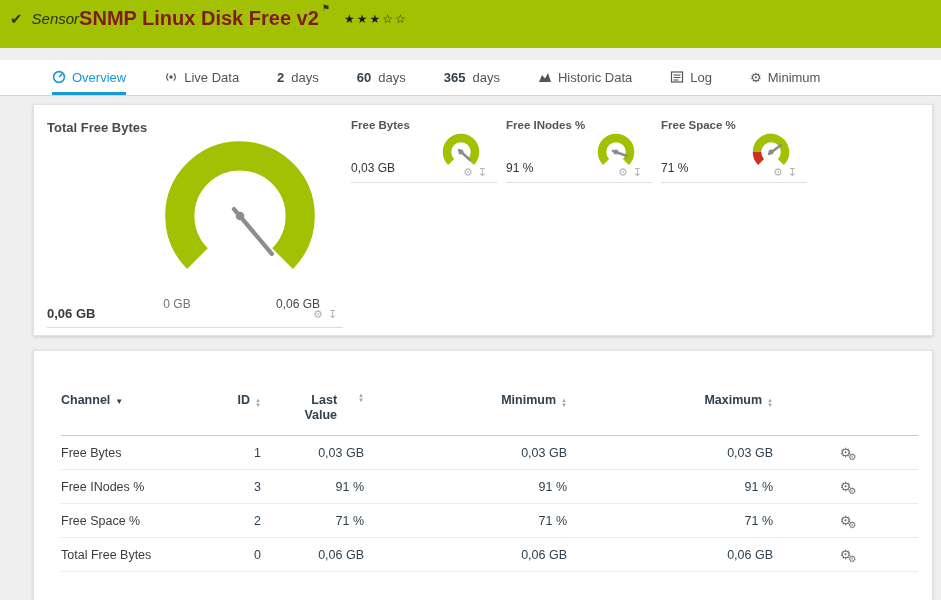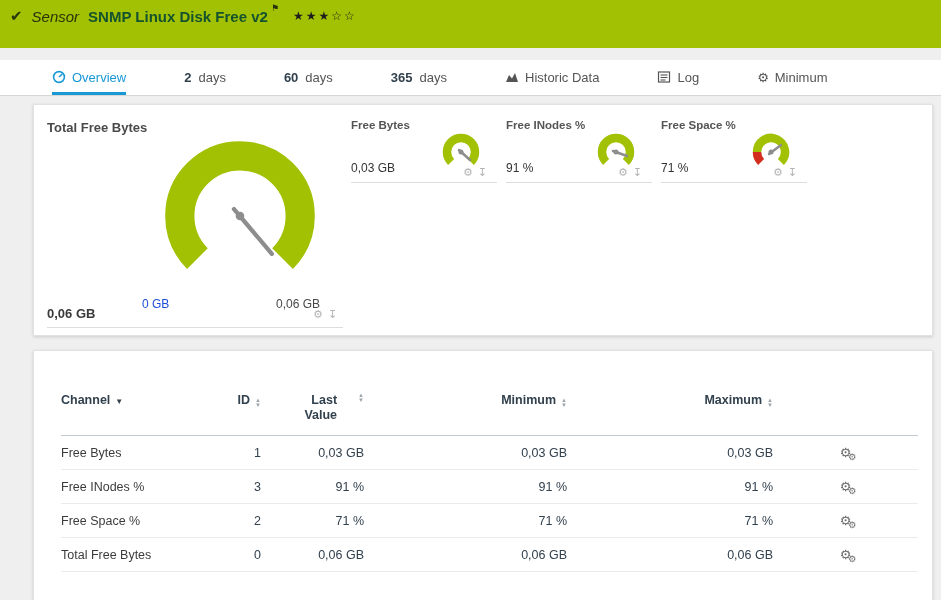--- a/index.html
+++ b/index.html
@@ -3,44 +3,44 @@
 <meta charset="utf-8">
 <style>
   * { margin:0; padding:0; box-sizing:border-box; }
   html,body { width:941px; height:600px; overflow:hidden; background:#efefef;
               font-family:"Liberation Sans","DejaVu Sans",sans-serif; }
 
   
   .topbar { background:#a3c103; height:48px; padding:7px 10px 0 10px; }
   .topbar-row { display:flex; align-items:center; }
   .check { color:#26370a; font-size:15px; margin-right:9px; font-weight:bold; }
-  .kind { font-style:italic; font-size:15px; color:#27330a; margin-right:9px; }
-  .sensor-title { font-weight:bold; font-size:15px; color:#14532d; }
+  .kind { font-style:italic; font-size:15px; color:#27330a; margin-right:0; }
+  .sensor-title { font-weight:bold; font-size:20px; color:#7f1d1d; }
   .flag { font-size:9px; color:#27330a; margin:-4px 0 0 3px; align-self:flex-start; cursor:pointer; }
   .stars { font-size:12px; color:#1d1d1d; letter-spacing:2px; margin-left:14px; cursor:pointer; }
   .status-ok { color:#fff; font-weight:bold; font-size:11px; margin:4px 0 0 46px; }
 
   
   .tabs { background:#fff; height:36px; margin-top:12px; display:flex; align-items:stretch;
-          padding-left:52px; gap:58px; border-bottom:1px solid #d6d6d6; }
+          padding-left:52px; gap:38px; border-bottom:1px solid #d6d6d6; }
   .tab { display:flex; align-items:center; gap:6px; font-size:13px; color:#555;
          border-bottom:3px solid transparent; padding-top:2px; cursor:pointer; white-space:nowrap; }
   .tab.active { color:#1898d5; border-bottom-color:#1898d5; }
   .tab .num { font-weight:bold; color:#32414e; margin-right:1px; }
   .ticon { flex:0 0 auto; }
   .gearglyph { font-size:13px; color:#555; }
 
   
   main { margin:8px 8px 0 33px; }
   .panel { background:#fff; border:1px solid #e2e2e2; box-shadow:0 1px 3px rgba(0,0,0,.15); }
   .gauges-panel { height:232px; position:relative; }
 
   .primary-title { position:absolute; left:13px; top:15px; font-size:13px; font-weight:bold; color:#4a4a4a; }
   .big-gauge { position:absolute; left:120px; top:25px; width:172px; height:172px; }
-  .scale-min { position:absolute; left:108px; top:192px; width:70px; font-size:12px; color:#1d4ed8; }
+  .scale-min { position:absolute; left:108px; top:192px; width:70px; text-align:center; font-size:12px; color:#737373; }
   .scale-max { position:absolute; left:224px; top:192px; width:80px; text-align:center; font-size:12px; color:#474747; }
   .primary-value { position:absolute; left:13px; top:201px; font-size:13px; font-weight:bold; color:#3a3a3a; }
   .gicons { color:#b3b3b3; font-size:11px; display:flex; gap:5px; }
   .gicons span { cursor:pointer; }
   .big-gicons { position:absolute; left:279px; top:203px; }
   .big-divider { position:absolute; left:13px; top:222px; width:296px; height:1px; background:#ddd; }
 
   .small-gauges { position:absolute; left:317px; top:14px; display:flex; gap:9px; }
   .sg { width:146px; height:64px; position:relative; border-bottom:1px solid #ddd; }
   .sg-title { font-size:11.5px; font-weight:bold; color:#555; }
@@ -81,20 +81,28 @@
 
 <nav class="tabs">
   <a class="tab active">
     <svg class="ticon" width="14" height="14" viewBox="0 0 14 14">
       <circle cx="7" cy="7" r="5.4" fill="none" stroke="#1898d5" stroke-width="1.6"></circle>
       <path d="M7 7 L10.2 4.2" stroke="#1898d5" stroke-width="1.6" fill="none"></path>
     </svg>
     <span>Overview</span>
   </a>
   <a class="tab">
+    <svg class="ticon" width="14" height="14" viewBox="0 0 14 14">
+      <circle cx="7" cy="7" r="1.7" fill="#555"></circle>
+      <path d="M4.2 3.4 A5 5 0 0 0 4.2 10.6" stroke="#555" stroke-width="1.2" fill="none"></path>
+      <path d="M9.8 3.4 A5 5 0 0 1 9.8 10.6" stroke="#555" stroke-width="1.2" fill="none"></path>
+    </svg>
+    <span>Live Data</span>
+  </a>
+  <a class="tab">
     <span class="num">2</span>
     <span>days</span>
   </a>
   <a class="tab">
     <span class="num">60</span>
     <span>days</span>
   </a>
   <a class="tab">
     <span class="num">365</span>
     <span>days</span>

